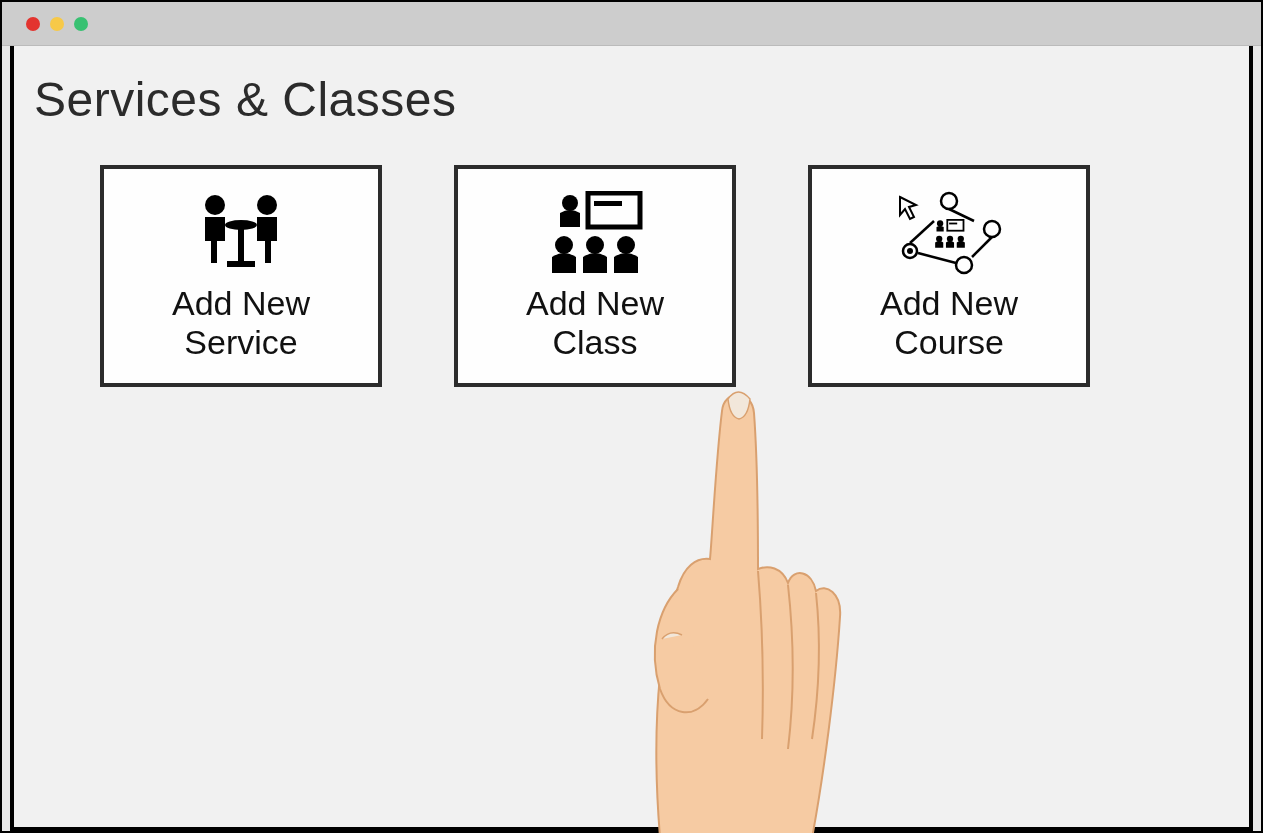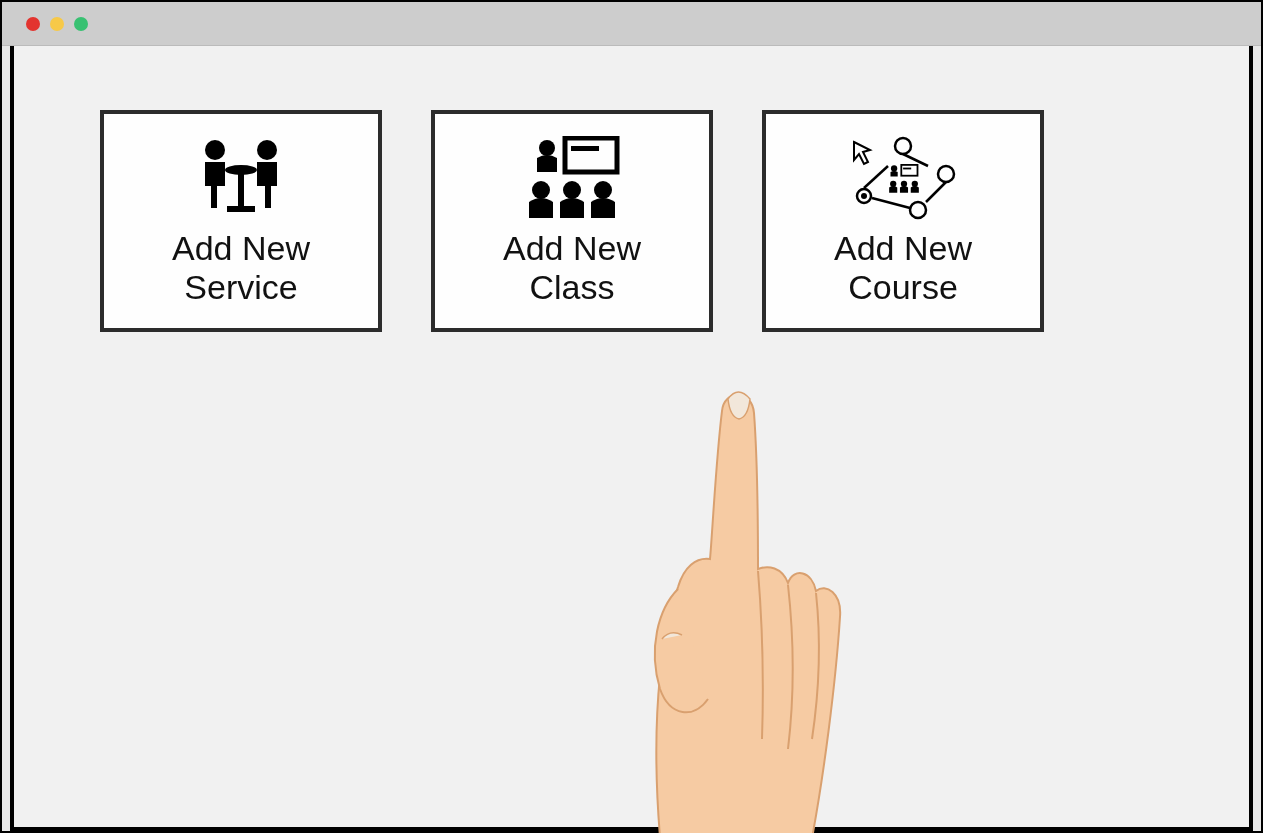--- a/index.html
+++ b/index.html
@@ -59,21 +59,21 @@
     letter-spacing: 0.5px;
   }
   .page-subtitle {
     font-size: 18px;
     color: #2b2b2b;
     font-weight: 400;
   }
   .cards-row {
     display: flex;
     justify-content: flex-start;
-    gap: 49px;
+    gap: 72px;
     padding-left: 66px;
   }
   .card {
     width: 282px;
     height: 222px;
     background: #fefefe;
     border: 4px solid #2c2c2c;
     display: flex;
     flex-direction: column;
     align-items: center;
@@ -110,20 +110,21 @@
 
 <div class="window-frame">
   <div class="titlebar">
     <div class="dot red"></div>
     <div class="dot yellow"></div>
     <div class="dot green"></div>
   </div>
 
   <div class="content">
     <div class="header-row">
+      <div class="page-title">Services &amp; Classes</div>
     </div>
 
     <div class="cards-row">
 
       <div class="card">
         <div class="card-icon">
           <svg width="100" height="82" viewBox="0 0 100 82">
 
             <ellipse cx="50" cy="32" rx="16" ry="5" fill="#000"></ellipse>
             <rect x="47" y="32" width="6" height="38" fill="#000"></rect>

